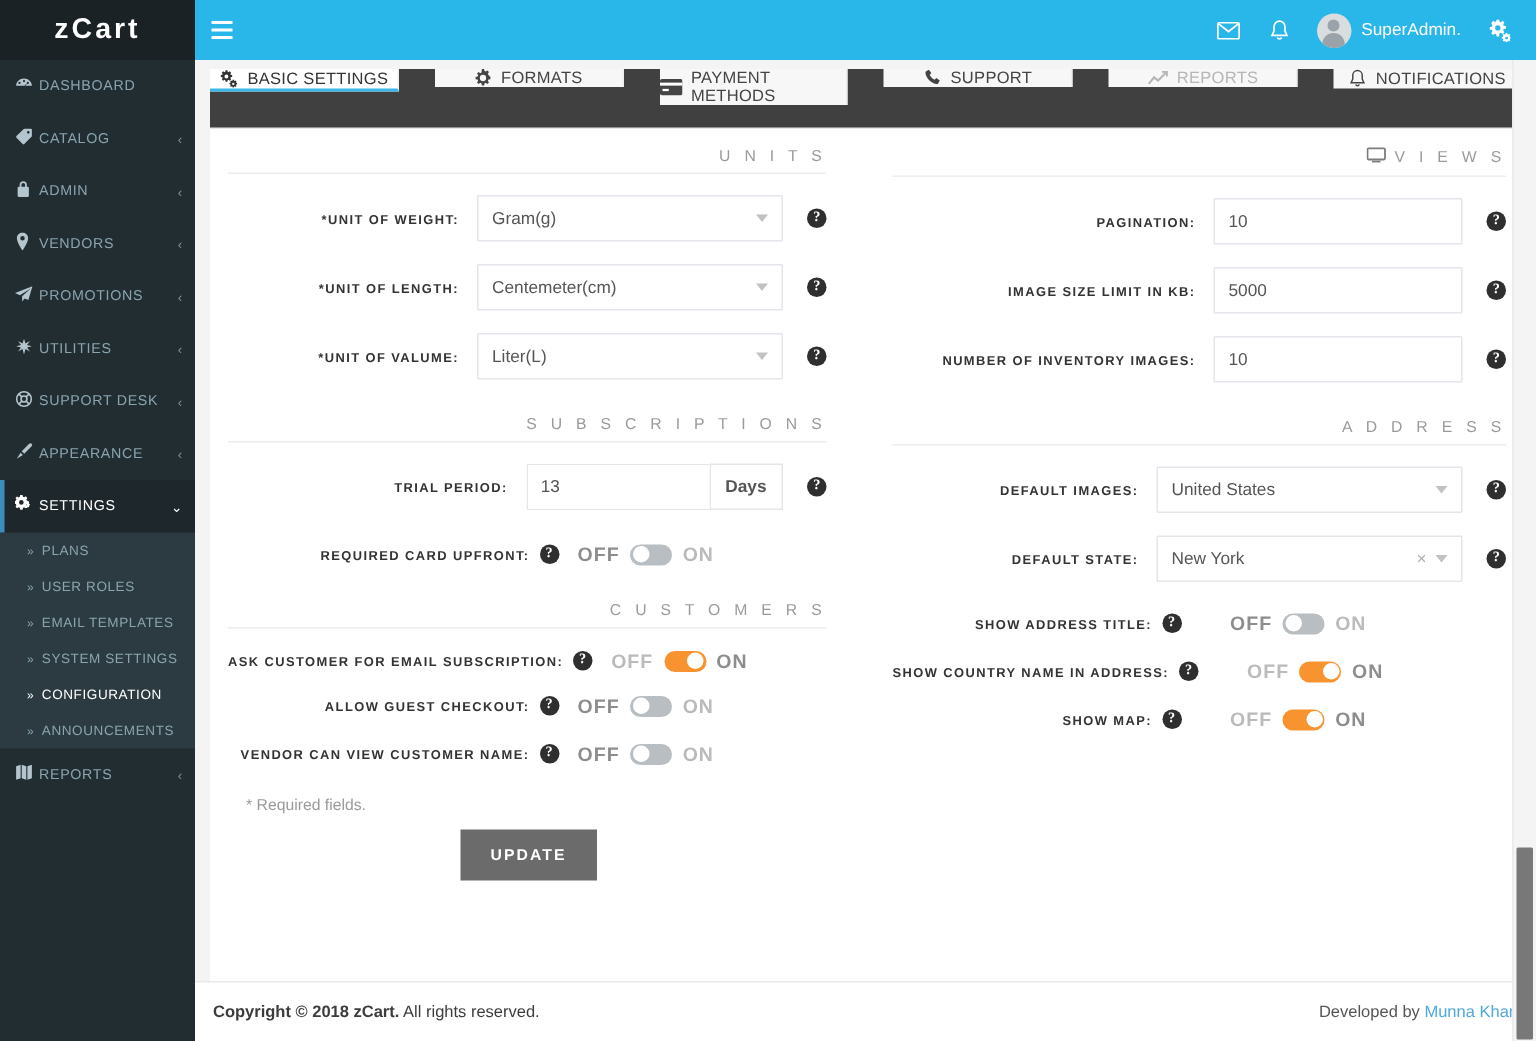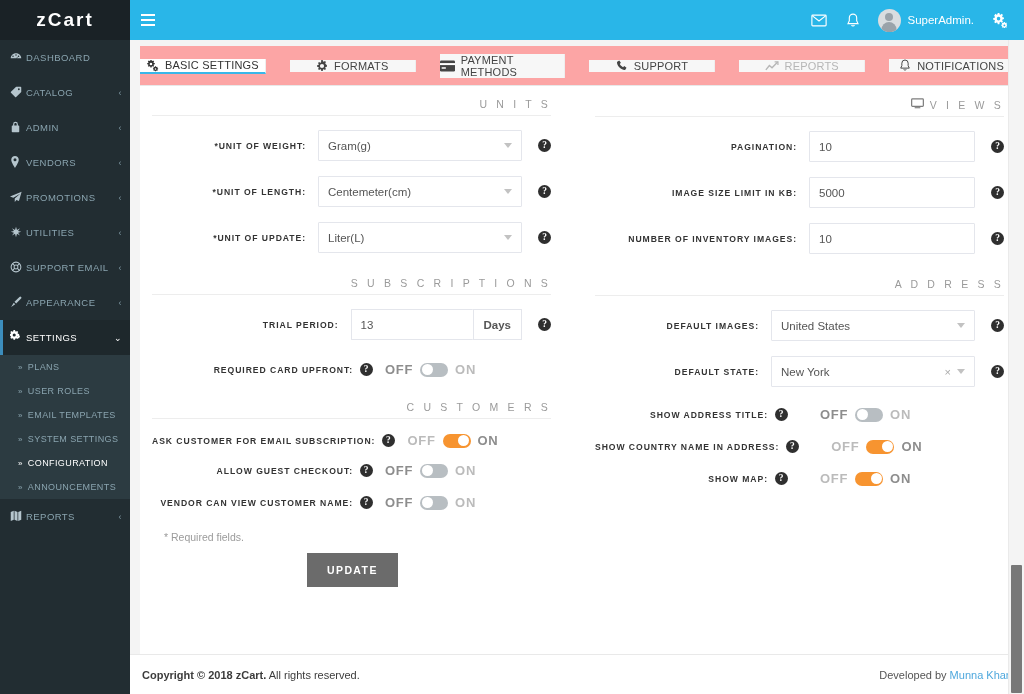--- a/index.html
+++ b/index.html
@@ -101,23 +101,23 @@
     flex: 1 1 auto; background: #f4f4f4;
     padding: 6px 10px 0 10px; overflow: hidden; position: relative;
   }
   #panel {
     background: #fff; border-top: 0;
     height: 622px; position: relative;
   }
 
   
   .tabs {
-    display: flex; background: #fca5a5;
+    display: flex; background: #404040;
     border-bottom: 1px solid #e8e8e8;
-    height: 40px; align-items: center; gap: 24px;
+    height: 40px; align-items: flex-start; gap: 24px;
   }
   .tab {
     flex: 1 1 0; display: flex; align-items: center; justify-content: center;
     gap: 6px; font-size: 11px; color: #444; cursor: pointer;
     letter-spacing: .2px; position: relative;
     border-right: 1px solid #eee; background: #f7f7f7;
   }
   .tab:last-child { border-right: 0; }
   .tab.active {
     background: #fff; color: #333;
@@ -307,21 +307,21 @@
         </li>
 
         <li class="nav-item">
           <span class="ic">
             <svg width="12" height="12" viewBox="0 0 16 16" fill="none" stroke="#b5c5cd" stroke-width="1.4">
                 <circle cx="8" cy="8" r="6.5"></circle>
                 <circle cx="8" cy="8" r="2.6"></circle>
                 <path d="M3.4 3.4l2.7 2.7M12.6 3.4L9.9 6.1M3.4 12.6l2.7-2.7M12.6 12.6L9.9 9.9"></path>
               </svg>
           </span>
-          <span class="lbl">SUPPORT EMAIL</span>
+          <span class="lbl">SUPPORT DESK</span>
           <span class="arr">‹</span>
         </li>
 
         <li class="nav-item">
           <span class="ic">
             <svg width="12" height="12" viewBox="0 0 16 16" fill="#b5c5cd">
                 <path d="M14.8 1.2a1.5 1.5 0 00-2.2 0L6 7.8l2.2 2.2 6.6-6.6a1.5 1.5 0 000-2.2zM5 9l-3.5 5.5L7 11z"></path>
               </svg>
           </span>
           <span class="lbl">APPEARANCE</span>
@@ -498,21 +498,21 @@
               <div class="fctl">
                 <div class="select-box">
                   <span class="val">Centemeter(cm)</span>
                   <span class="caret"></span>
                 </div>
                 <span class="help">?</span>
               </div>
             </div>
 
             <div class="frow">
-              <label class="flabel">*UNIT OF UPDATE:</label>
+              <label class="flabel">*UNIT OF VALUME:</label>
               <div class="fctl">
                 <div class="select-box">
                   <span class="val">Liter(L)</span>
                   <span class="caret"></span>
                 </div>
                 <span class="help">?</span>
               </div>
             </div>
 
             <div class="section-head" style="margin-top:24px;">

